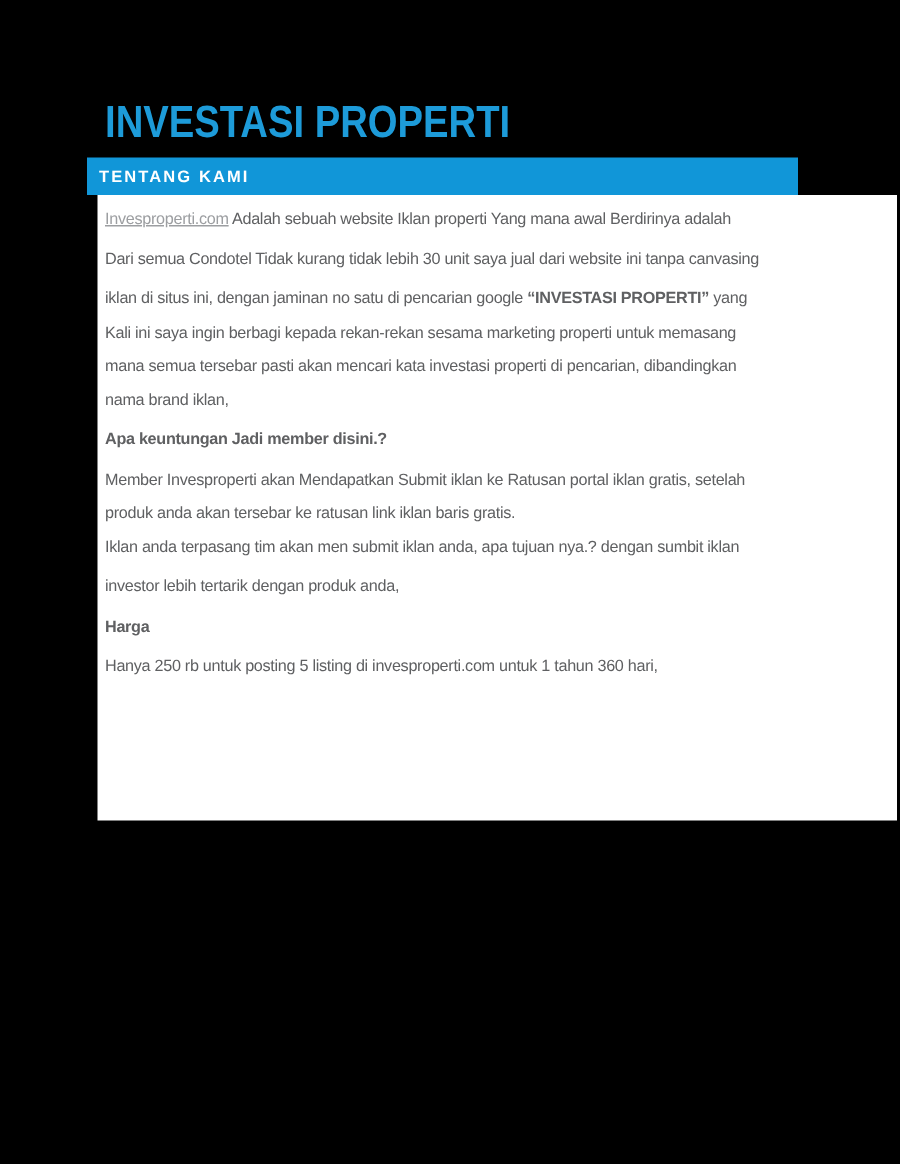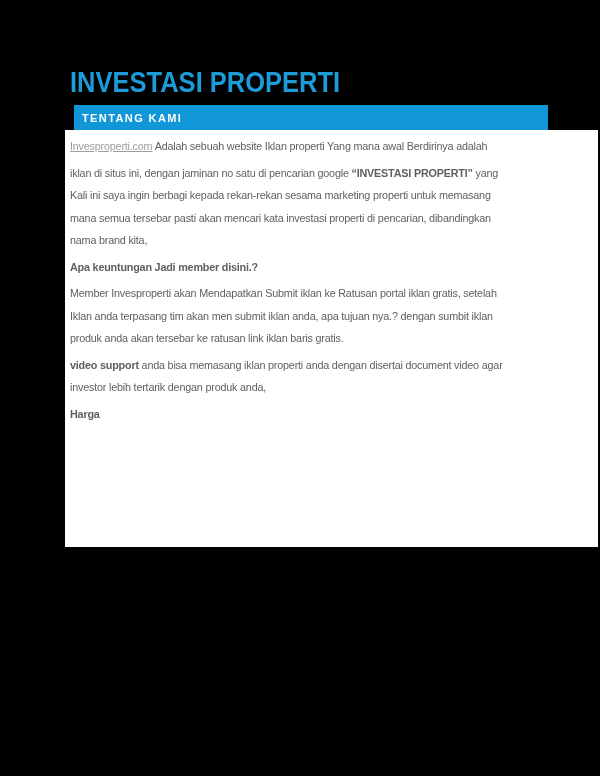--- a/index.html
+++ b/index.html
@@ -15,21 +15,21 @@
   body{background:var(--bg);font-family:"Liberation Sans",sans-serif;}
   .stage{position:relative;width:600px;height:776px;background:var(--bg);padding-left:36px;}
   .doc-title{
     position:absolute;left:70px;top:66px;
     font-weight:700;font-size:30px;line-height:32px;
     color:var(--title-blue);
     transform:scaleX(.85);transform-origin:0 0;
     white-space:nowrap;
   }
   .banner{
-    position:absolute;left:74px;top:105px;width:474px;height:25px;
+    position:absolute;left:58px;top:105px;width:474px;height:25px;
     background:var(--banner-blue);
     display:flex;align-items:center;
     padding-left:8px;
   }
   .banner-label{
     color:#ffffff;font-size:11px;font-weight:700;letter-spacing:1.4px;
     white-space:nowrap;
   }
   .paper{
     position:absolute;left:65px;top:130px;width:533px;height:417px;
@@ -60,38 +60,41 @@
   <div class="banner">
     <span class="banner-label">TENTANG KAMI</span>
   </div>
 
   <div class="paper">
     <div class="content" id="doc-content">
         <div class="para">
           <div class="line"><span class="seg-link">Invesproperti.com</span><span> Adalah sebuah website Iklan properti Yang mana awal Berdirinya adalah</span></div>
         </div>
         <div class="para">
+          <div class="line"><span>Dari semua Condotel Tidak kurang tidak lebih 30 unit saya jual dari website ini tanpa canvasing</span></div>
         </div>
         <div class="para">
           <div class="line"><span>iklan di situs ini, dengan jaminan no satu di pencarian google </span><span class="seg-bold">“INVESTASI PROPERTI”</span><span> yang</span></div>
           <div class="line"><span>Kali ini saya ingin berbagi kepada rekan-rekan sesama marketing properti untuk memasang</span></div>
           <div class="line"><span>mana semua tersebar pasti akan mencari kata investasi properti di pencarian, dibandingkan</span></div>
-          <div class="line"><span>nama brand kita,</span></div>
+          <div class="line"><span>nama brand iklan,</span></div>
         </div>
         <div class="para">
           <div class="line"><span class="seg-bold">Apa keuntungan Jadi member disini.?</span></div>
         </div>
         <div class="para">
           <div class="line"><span>Member Invesproperti akan Mendapatkan Submit iklan ke Ratusan portal iklan gratis, setelah</span></div>
+          <div class="line"><span>produk anda akan tersebar ke ratusan link iklan baris gratis.</span></div>
           <div class="line"><span>Iklan anda terpasang tim akan men submit iklan anda, apa tujuan nya.? dengan sumbit iklan</span></div>
-          <div class="line"><span>produk anda akan tersebar ke ratusan link iklan baris gratis.</span></div>
         </div>
         <div class="para">
-          <div class="line"><span class="seg-bold">video support</span><span> anda bisa memasang iklan properti anda dengan disertai document video agar</span></div>
           <div class="line"><span>investor lebih tertarik dengan produk anda,</span></div>
         </div>
         <div class="para">
           <div class="line"><span class="seg-bold">Harga</span></div>
+        </div>
+        <div class="para">
+          <div class="line"><span>Hanya 250 rb untuk posting 5 listing di invesproperti.com untuk 1 tahun 360 hari,</span></div>
         </div>
       </div>
   </div>
 
 </div>
 
 </body></html>

